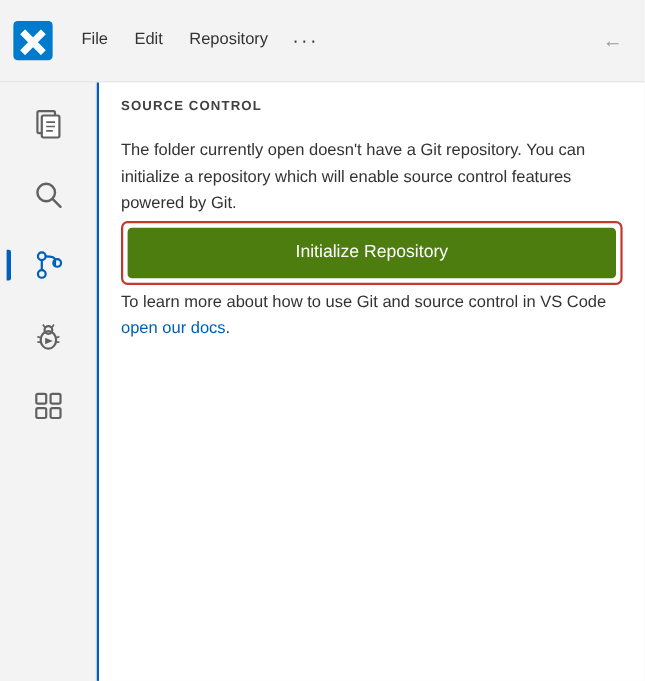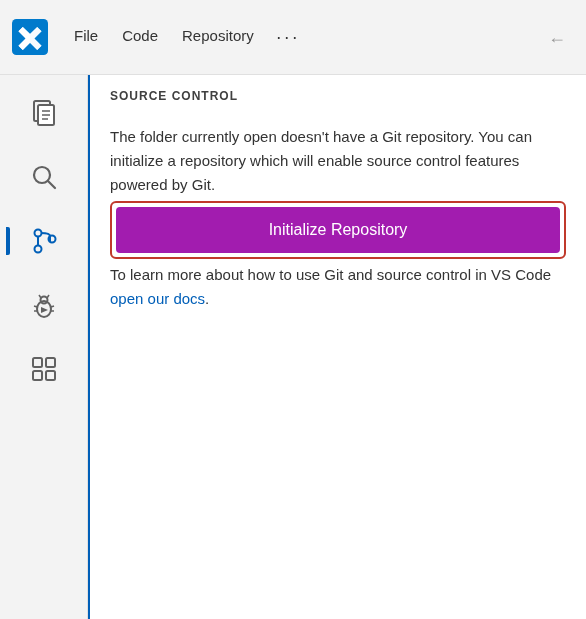--- a/index.html
+++ b/index.html
@@ -132,21 +132,21 @@
 
     .init-button-wrapper {
       border: 2px solid #c0392b;
       border-radius: 6px;
       padding: 4px;
     }
 
     .init-button {
       width: 100%;
       padding: 14px 0;
-      background: #a21caf;
+      background: #4d7c0f;
       color: #fff;
       font-size: 16px;
       font-weight: 500;
       border: none;
       border-radius: 4px;
       cursor: pointer;
       text-align: center;
       display: block;
     }
 
@@ -167,21 +167,21 @@
 
   <svg class="titlebar-logo" viewBox="0 0 100 100" xmlns="http://www.w3.org/2000/svg">
     <rect width="100" height="100" rx="12" fill="#007ACC"></rect>
     <path d="M30 22 L50 42 L70 22 L82 34 L62 54 L82 74 L70 86 L50 66 L30 86 L18 74 L38 54 L18 34 Z" fill="white" opacity="0.9"></path>
     <path d="M30 22 L50 42 L50 66 L30 86 L18 74 L38 54 L18 34 Z" fill="white"></path>
     <path d="M70 22 L50 42 L50 66 L70 86 L82 74 L62 54 L82 34 Z" fill="white" opacity="0.7"></path>
   </svg>
 
   <div class="titlebar-menu">
     <span class="menu-item">File</span>
-    <span class="menu-item">Code</span>
+    <span class="menu-item">Edit</span>
     <span class="menu-item">Repository</span>
     <span class="menu-item menu-dots">···</span>
   </div>
   <div class="titlebar-spacer"></div>
   <span class="titlebar-back">←</span>
 </div>
 
 <div class="main-layout">
 
   <div class="activity-bar">

